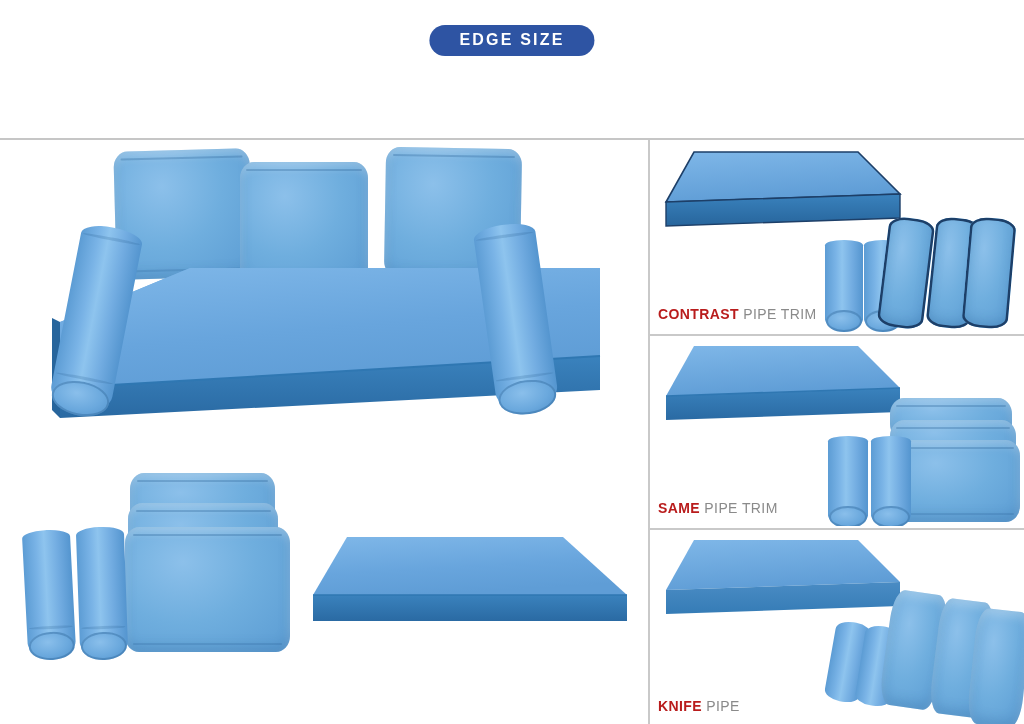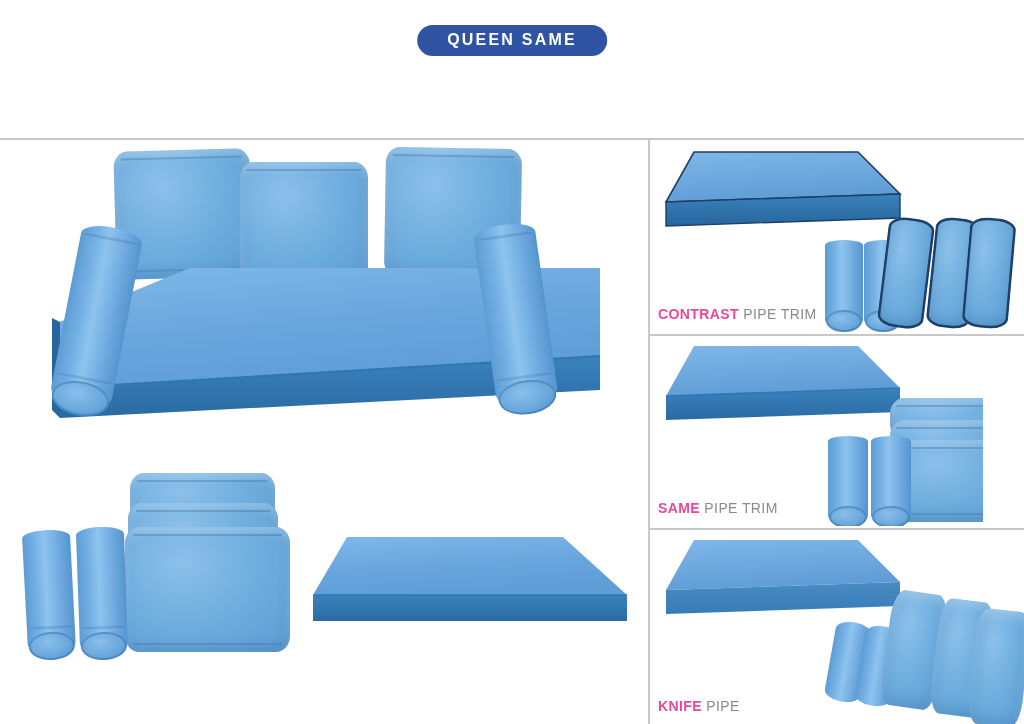--- a/index.html
+++ b/index.html
@@ -74,32 +74,32 @@
     position:absolute;left:4%;width:92%;height:3px;
     border-radius:50%;
     background:rgba(40,95,147,.22);
   }
 
   
   .plabel{
     position:absolute;left:658px;
     font-size:14px;line-height:16px;letter-spacing:.4px;white-space:nowrap;
   }
-  .plabel .b{font-weight:bold;color:#ec4899;}
+  .plabel .b{font-weight:bold;color:#b91c1c;}
   .plabel .n{font-weight:normal;color:#8a8a8a;}
 
   .stage{position:absolute;overflow:hidden;}
 </style>
 </head>
 <body>
 
 <div class="page">
 
   <div class="header">
-    <div class="badge">QUEEN SAME</div>
+    <div class="badge">EDGE SIZE</div>
   </div>
   <div class="hdiv"></div>
   <div class="vdiv"></div>
   <div class="pdiv a"></div>
   <div class="pdiv b"></div>
 
   <div class="stage" style="left:30px;top:140px;width:600px;height:310px;">
 
     <div class="pillow" style="left:85px;top:10px;width:136px;height:128px;transform:rotate(-1.5deg);">
       <div class="seam"></div>
@@ -220,21 +220,21 @@
 
     <div class="pillow contrast" style="left:233px;top:76px;width:46px;height:110px;transform:rotate(7deg);border-radius:40%/10%;"></div>
     <div class="pillow contrast" style="left:281px;top:76px;width:44px;height:110px;transform:rotate(6deg);border-radius:40%/10%;"></div>
     <div class="pillow contrast" style="left:316px;top:76px;width:46px;height:110px;transform:rotate(5deg);border-radius:40%/10%;"></div>
 
     <div class="plabel" style="left:8px;top:164px;">
       <span class="b">CONTRAST</span><span> </span><span class="n">PIPE TRIM</span>
     </div>
   </div>
 
-  <div class="stage" style="left:650px;top:336px;width:333px;height:190px;">
+  <div class="stage" style="left:650px;top:336px;width:374px;height:190px;">
     <svg width="250" height="105" viewBox="0 0 250 105" style="position:absolute;left:8px;top:4px;">
       <defs>
         <linearGradient id="sm1" x1="0" y1="0" x2="0.3" y2="1">
           <stop offset="0%" stop-color="#7fb7e8"></stop>
             <stop offset="100%" stop-color="#5f9dd6"></stop>
         </linearGradient>
         <linearGradient id="sm2" x1="0" y1="0" x2="0" y2="1">
           <stop offset="0%" stop-color="#3a82bd"></stop>
             <stop offset="100%" stop-color="#2a6aa3"></stop>
         </linearGradient>

